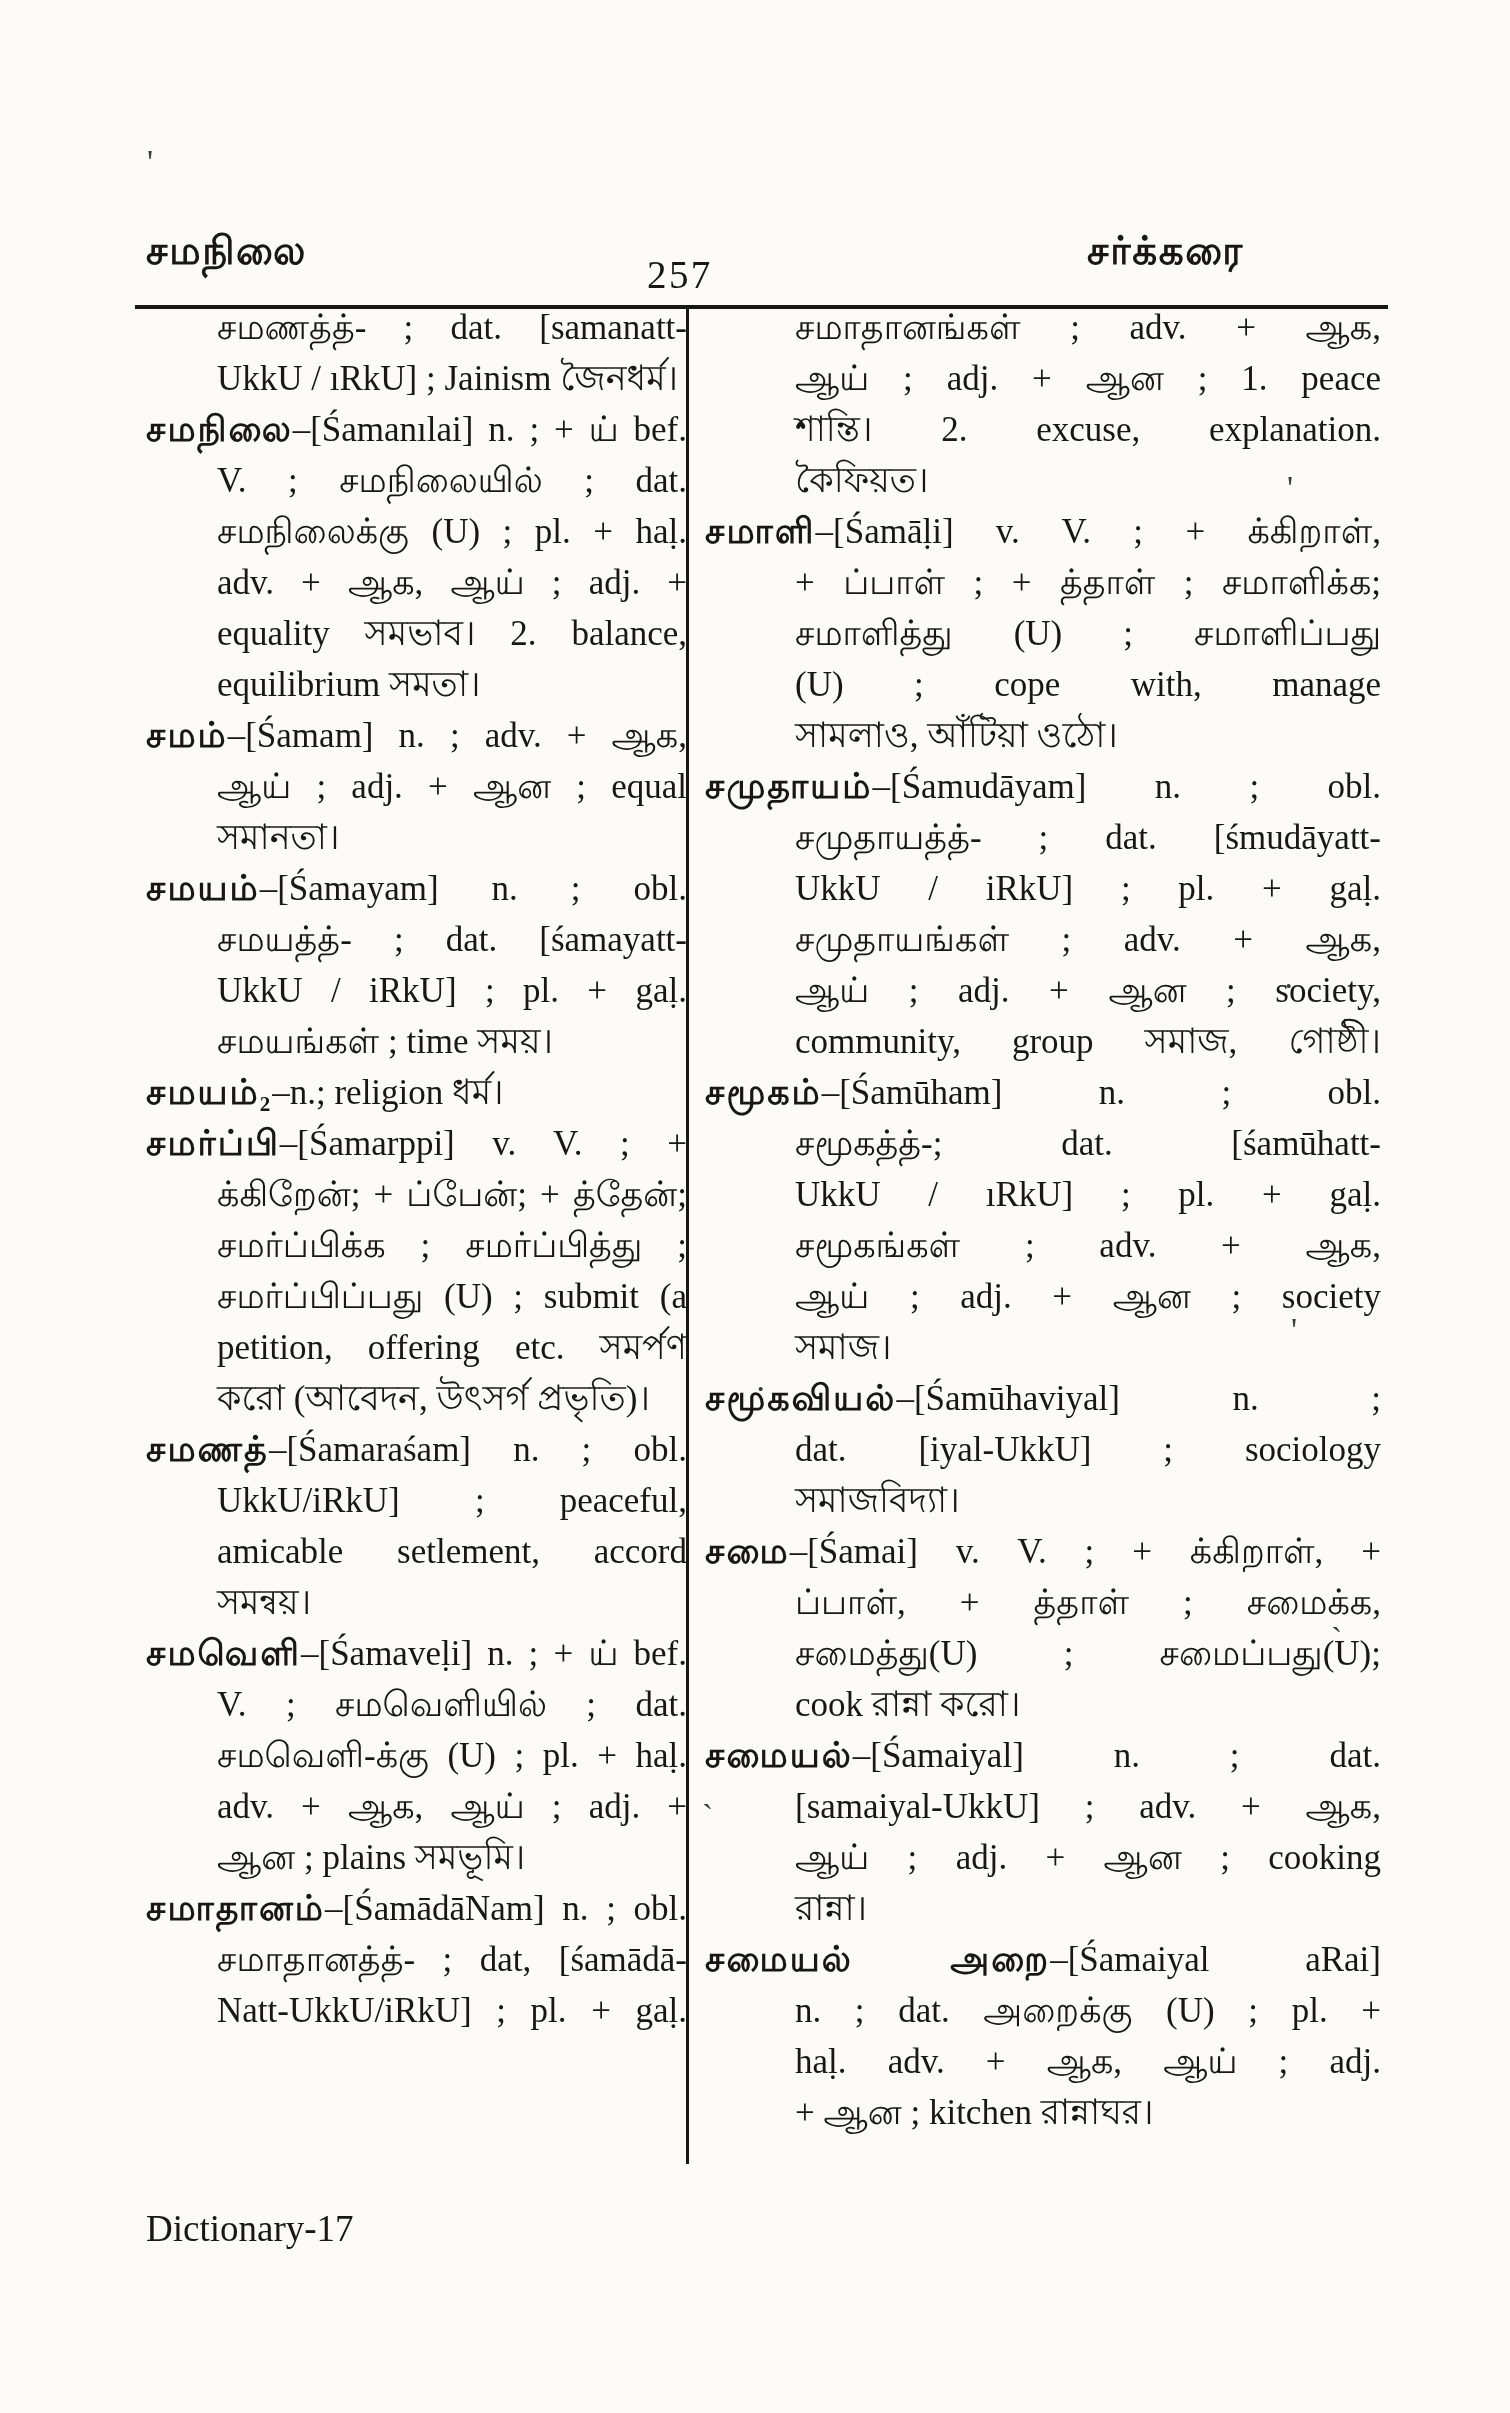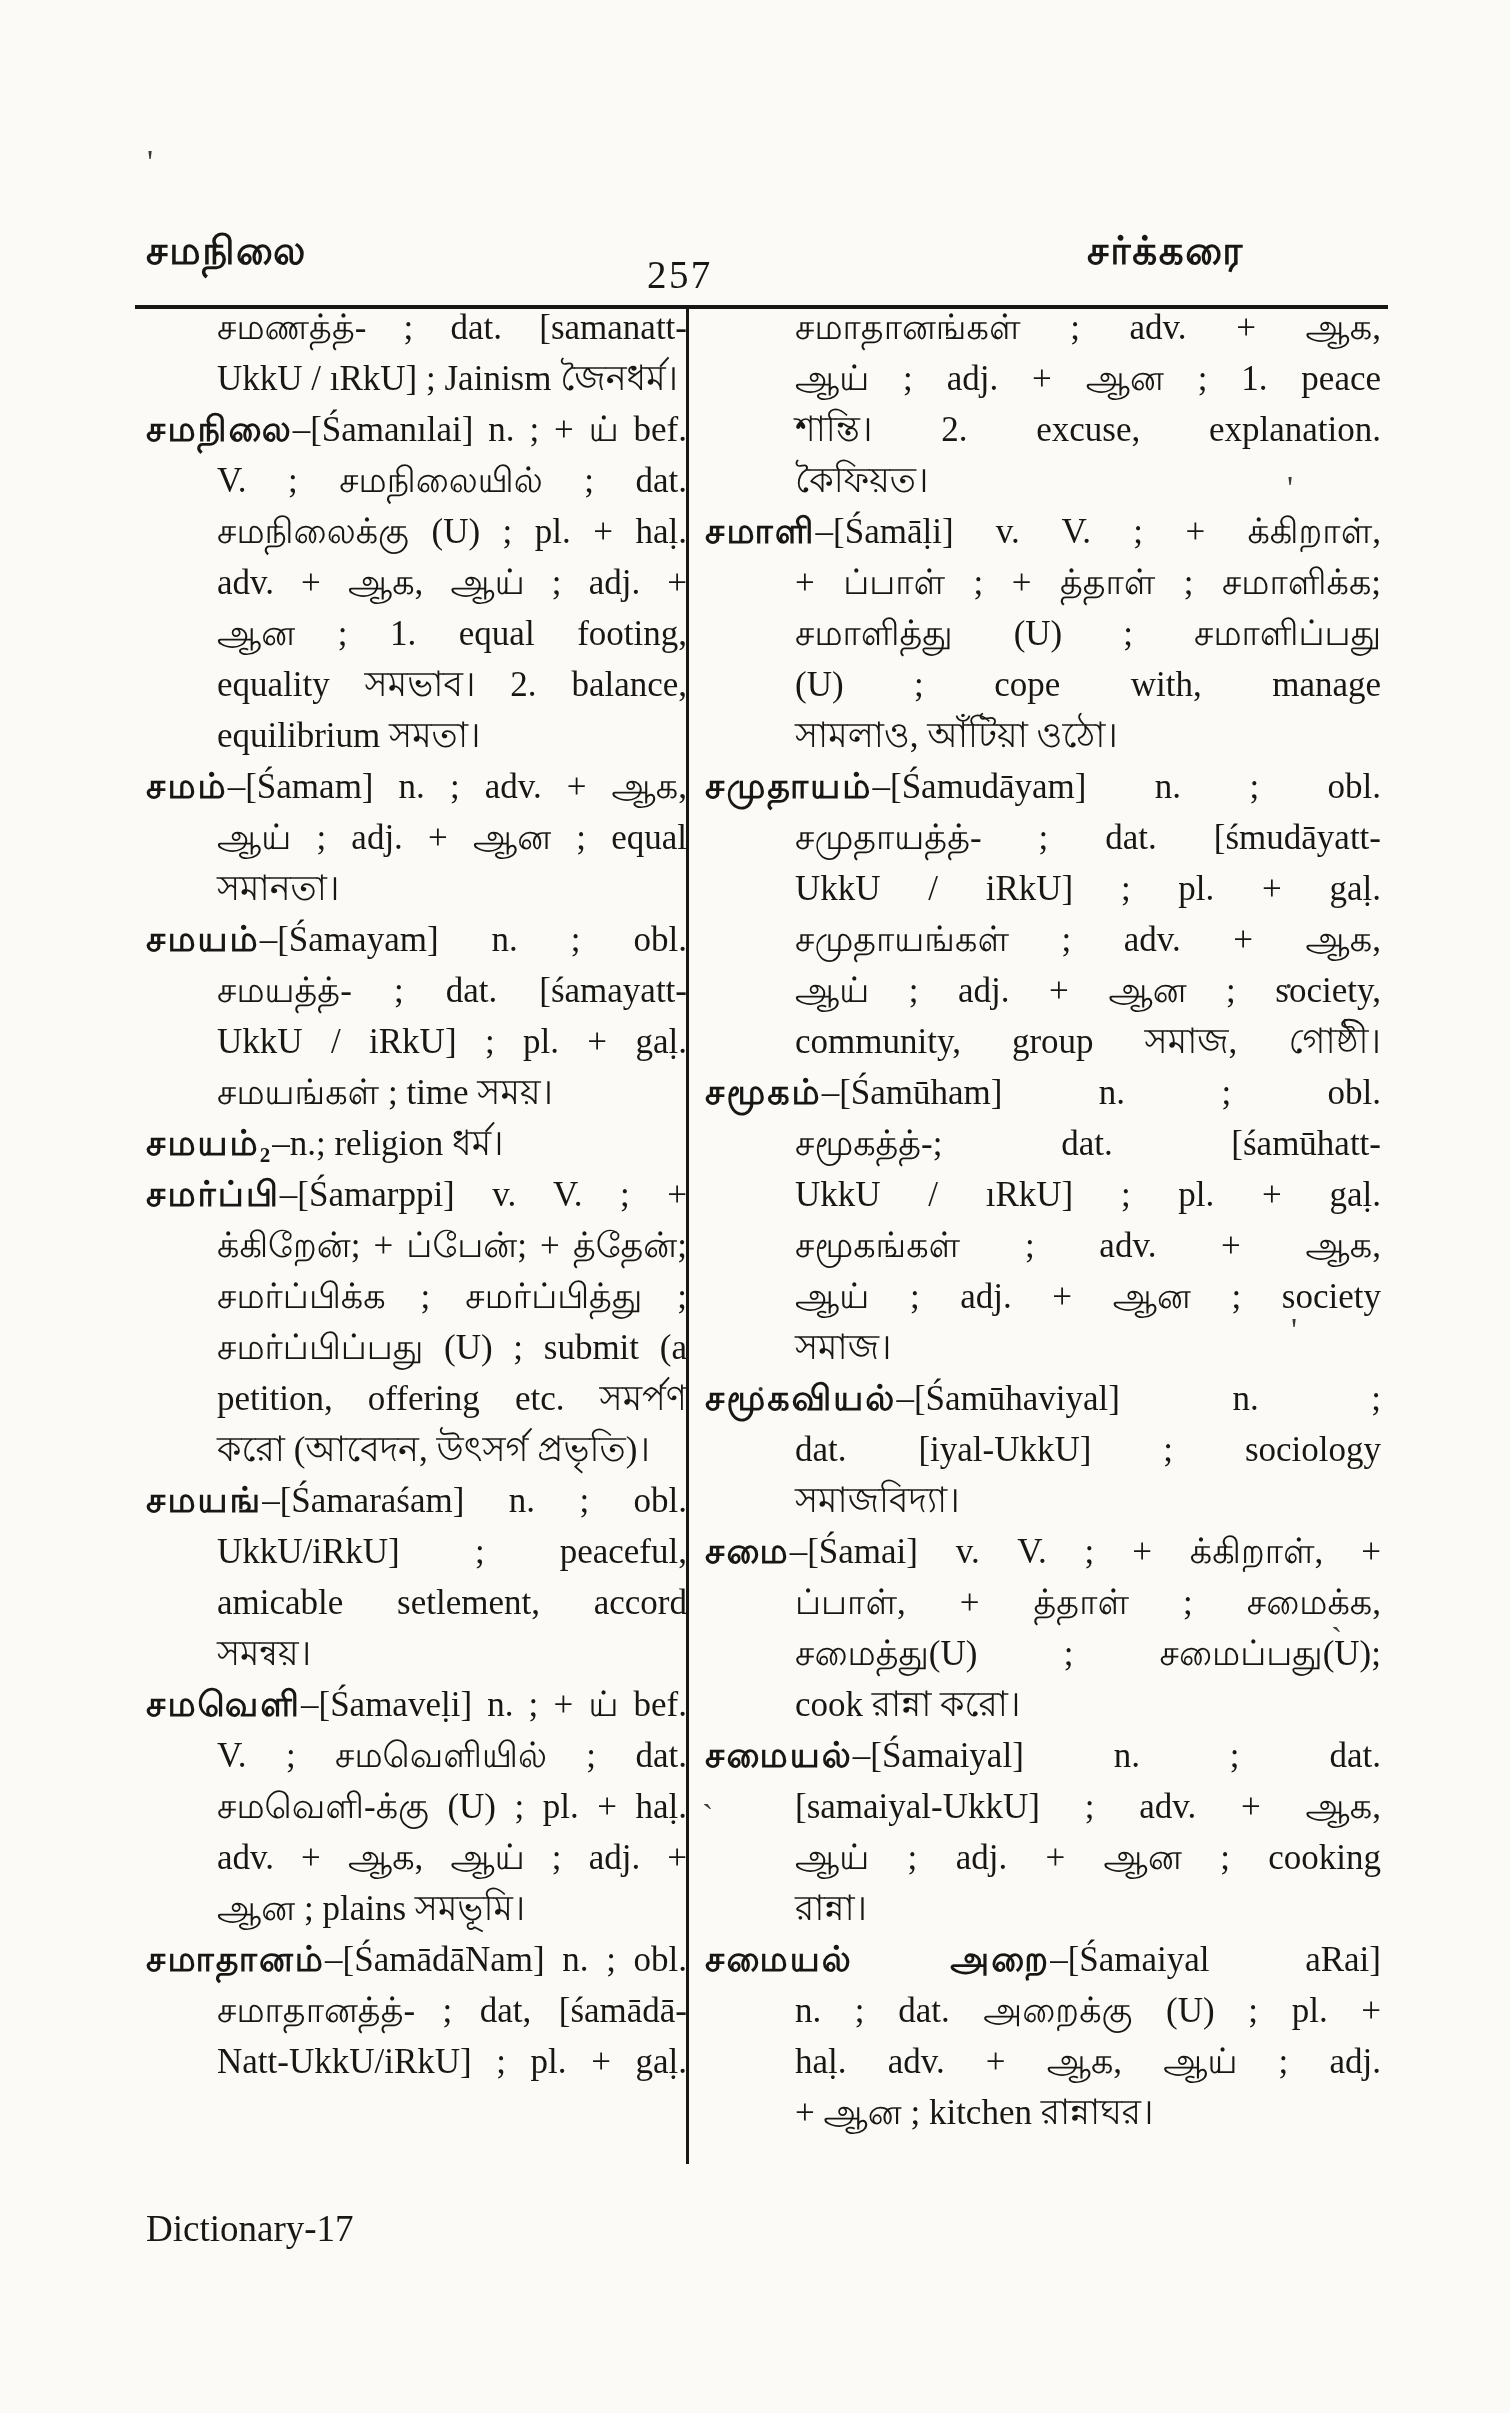--- a/index.html
+++ b/index.html
@@ -63,21 +63,20 @@
   <div class="col left">
       <div class="entry">
         <div class="line cont j"><span>சமணத்த்- ; dat. [samanatt-</span></div>
         <div class="line cont"><span>UkkU / ıRkU] ; Jainism জৈনধর্ম।</span></div>
       </div>
       <div class="entry">
         <div class="line first j"><span class="hw">சமநிலை</span><span>–[Śamanılai] n. ; + ய் bef.</span></div>
         <div class="line cont j"><span>V. ; சமநிலையில் ; dat.</span></div>
         <div class="line cont j"><span>சமநிலைக்கு (U) ; pl. + haḷ.</span></div>
         <div class="line cont j"><span>adv. + ஆக, ஆய் ; adj. +</span></div>
-        <div class="line cont j"><span>ஆன ; 1. equal footing,</span></div>
         <div class="line cont j"><span>equality সমভাব। 2. balance,</span></div>
         <div class="line cont"><span>equilibrium সমতা।</span></div>
       </div>
       <div class="entry">
         <div class="line first j"><span class="hw">சமம்</span><span>–[Śamam] n. ; adv. + ஆக,</span></div>
         <div class="line cont j"><span>ஆய் ; adj. + ஆன ; equal</span></div>
         <div class="line cont"><span>সমানতা।</span></div>
       </div>
       <div class="entry">
         <div class="line first j"><span class="hw">சமயம்</span><span>–[Śamayam] n. ; obl.</span></div>
@@ -90,21 +89,21 @@
       </div>
       <div class="entry">
         <div class="line first j"><span class="hw">சமர்ப்பி</span><span>–[Śamarppi] v. V. ; +</span></div>
         <div class="line cont j"><span>க்கிறேன்; + ப்பேன்; + த்தேன்;</span></div>
         <div class="line cont j"><span>சமர்ப்பிக்க ; சமர்ப்பித்து ;</span></div>
         <div class="line cont j"><span>சமர்ப்பிப்பது (U) ; submit (a</span></div>
         <div class="line cont j"><span>petition, offering etc. সমর্পণ</span></div>
         <div class="line cont"><span>করো (আবেদন, উৎসর্গ প্রভৃতি)।</span></div>
       </div>
       <div class="entry">
-        <div class="line first j"><span class="hw">சமயங்</span><span>–[Śamaraśam] n. ; obl.</span></div>
+        <div class="line first j"><span class="hw">சமணத்</span><span>–[Śamaraśam] n. ; obl.</span></div>
         <div class="line cont j"><span>UkkU/iRkU] ; peaceful,</span></div>
         <div class="line cont j"><span>amicable setlement, accord</span></div>
         <div class="line cont"><span>সমন্বয়।</span></div>
       </div>
       <div class="entry">
         <div class="line first j"><span class="hw">சமவெளி</span><span>–[Śamaveḷi] n. ; + ய் bef.</span></div>
         <div class="line cont j"><span>V. ; சமவெளியில் ; dat.</span></div>
         <div class="line cont j"><span>சமவெளி-க்கு (U) ; pl. + haḷ.</span></div>
         <div class="line cont j"><span>adv. + ஆக, ஆய் ; adj. +</span></div>
         <div class="line cont"><span>ஆன ; plains সমভূমি।</span></div>

